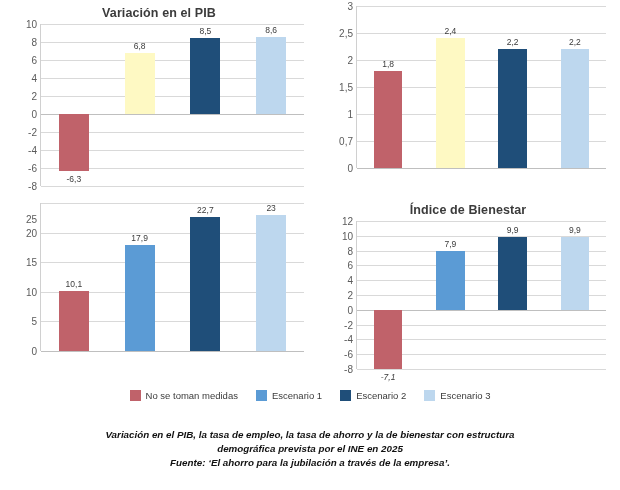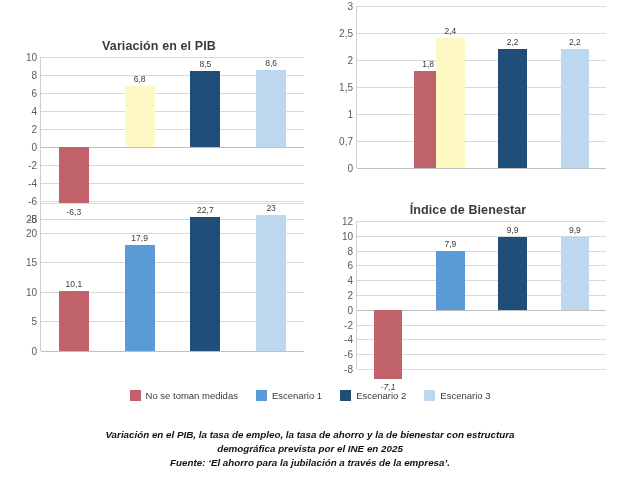--- a/index.html
+++ b/index.html
@@ -120,21 +120,21 @@
   }
   .caption .src {
     display: block;
   }
 </style>
 </head>
 <body>
 
 <div class="page">
 
-  <div class="chart" style="left:14px; top:6px; width:290px; height:190px;margin-top:33px;">
+  <div class="chart" style="left:14px; top:6px; width:290px; height:190px;">
     <div class="chart-title">Variación en el PIB</div>
     <div class="plot-wrap" id="plot-0" style="height:162px;">
         <div class="axis-labels">
           <div class="axis-label" style="top: 0px;">10</div>
           <div class="axis-label" style="top: 18px;">8</div>
           <div class="axis-label" style="top: 36px;">6</div>
           <div class="axis-label" style="top: 54px;">4</div>
           <div class="axis-label" style="top: 72px;">2</div>
           <div class="axis-label" style="top: 90px;">0</div>
           <div class="axis-label" style="top: 108px;">-2</div>
@@ -184,21 +184,21 @@
         </div>
         <div class="plot" style="left: 26px;">
           <div class="gridline" style="top: 0px;"></div>
           <div class="gridline" style="top: 27px;"></div>
           <div class="gridline" style="top: 54px;"></div>
           <div class="gridline" style="top: 81px;"></div>
           <div class="gridline" style="top: 108px;"></div>
           <div class="gridline" style="top: 135px;"></div>
           <div class="gridline zero" style="top: 162px;"></div>
           <div class="bars">
-            <div class="bar" style="left: 6.75%; background: rgb(192, 98, 106); top: 64.8px; height: 97.2px; margin-left: 40px;">
+            <div class="bar" style="left: 6.75%; background: rgb(192, 98, 106); top: 64.8px; height: 97.2px;">
               <div class="bar-value" style="top: -12px;">1,8</div>
             </div>
             <div class="bar" style="left: 31.75%; background: #fef9c3; top: 32.4px; height: 129.6px;">
               <div class="bar-value" style="top: -12px;">2,4</div>
             </div>
             <div class="bar" style="left: 56.75%; background: rgb(31, 78, 121); top: 43.2px; height: 118.8px;">
               <div class="bar-value" style="top: -12px;">2,2</div>
             </div>
             <div class="bar" style="left: 81.75%; background: rgb(189, 215, 238); top: 43.2px; height: 118.8px;">
               <div class="bar-value" style="top: -12px;">2,2</div>
@@ -265,21 +265,21 @@
           <div class="gridline" style="top: 29.6px;"></div>
           <div class="gridline" style="top: 44.4px;"></div>
           <div class="gridline" style="top: 59.2px;"></div>
           <div class="gridline" style="top: 74px;"></div>
           <div class="gridline zero" style="top: 88.8px;"></div>
           <div class="gridline" style="top: 103.6px;"></div>
           <div class="gridline" style="top: 118.4px;"></div>
           <div class="gridline" style="top: 133.2px;"></div>
           <div class="gridline" style="top: 148px;"></div>
           <div class="bars">
-            <div class="bar" style="left: 6.75%; background: rgb(192, 98, 106); top: 88.8px; height: 69px; font-style: italic;">
+            <div class="bar" style="left: 6.75%; background: rgb(192, 98, 106); top: 88.8px; height: 59px; font-style: italic;">
               <div class="bar-value" style="bottom: -13px;">-7,1</div>
             </div>
             <div class="bar" style="left: 31.75%; background: rgb(91, 155, 213); top: 30.34px; height: 58.46px;">
               <div class="bar-value" style="top: -12px;">7,9</div>
             </div>
             <div class="bar" style="left: 56.75%; background: rgb(31, 78, 121); top: 15.54px; height: 73.26px;">
               <div class="bar-value" style="top: -12px;">9,9</div>
             </div>
             <div class="bar" style="left: 81.75%; background: rgb(189, 215, 238); top: 15.54px; height: 73.26px;">
               <div class="bar-value" style="top: -12px;">9,9</div>

